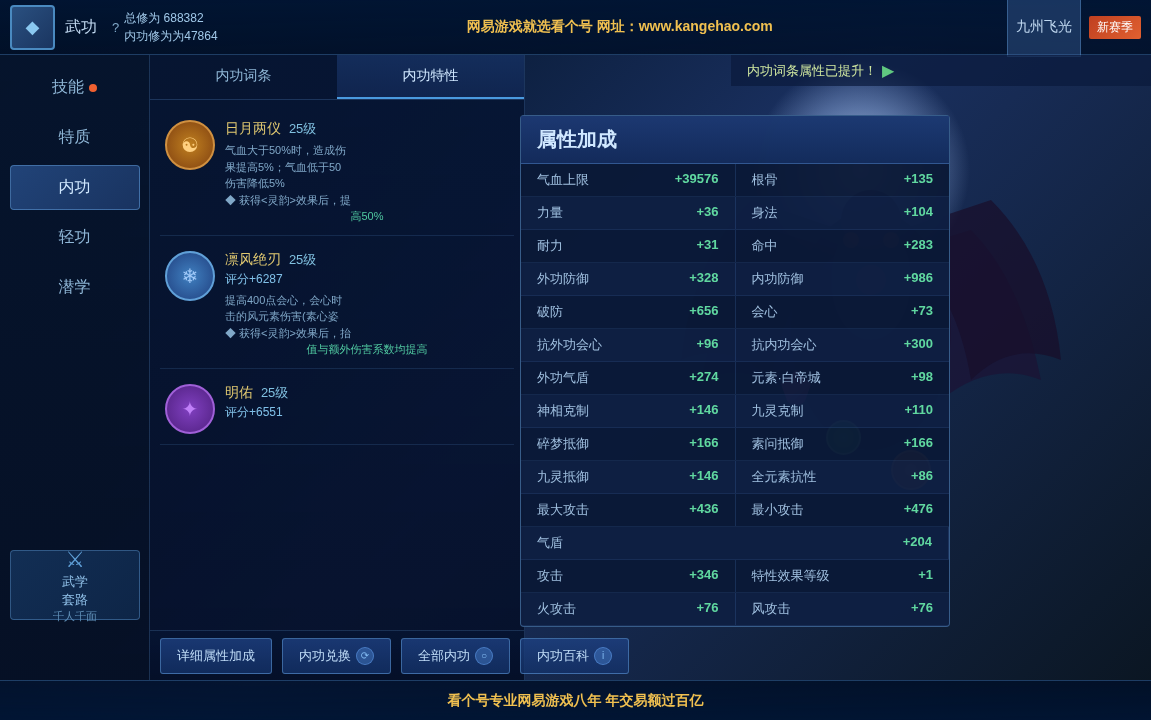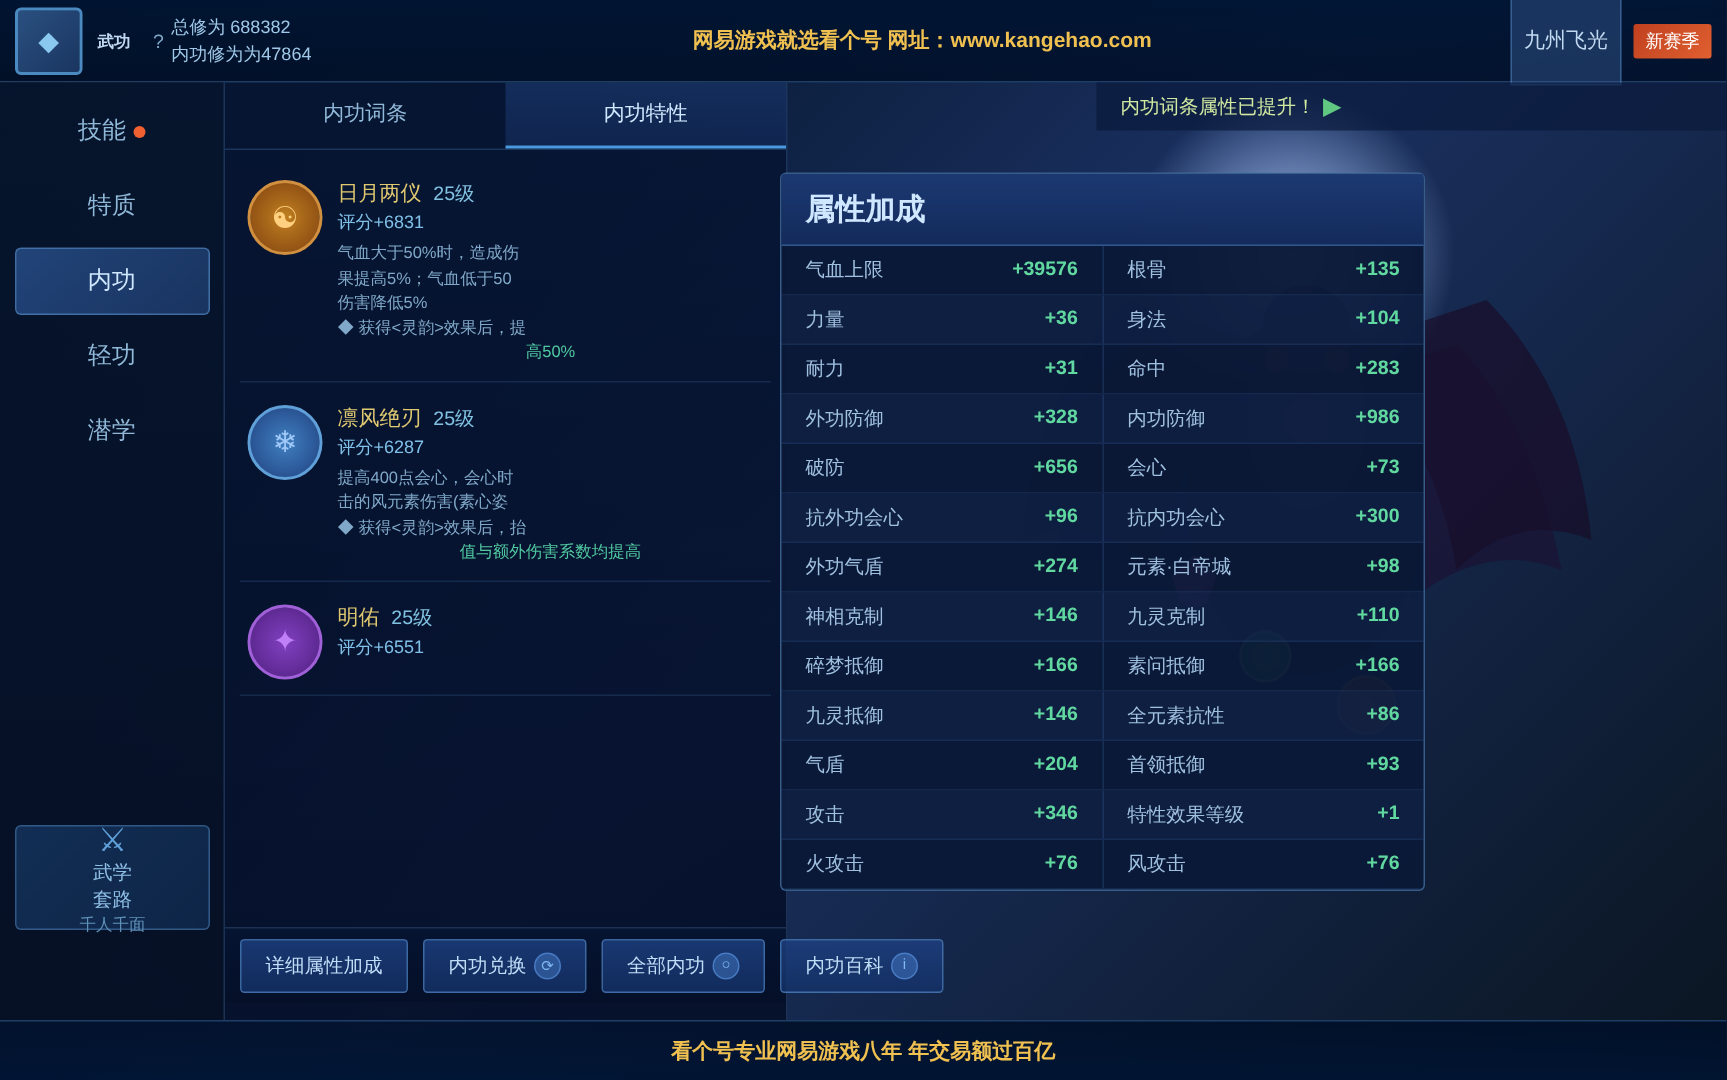--- a/index.html
+++ b/index.html
@@ -67,22 +67,22 @@
       display: flex;
       align-items: center;
       justify-content: center;
       color: #8ac8f0;
       font-size: 18px;
       margin-right: 10px;
     }
 
     .top-label {
       color: #c0d8f0;
-      font-size: 11px;
-      font-weight: bold;
+      font-size: 16px;
+      font-weight: normal;
       margin-right: 15px;
       text-align: center;
     }
 
     .top-stats {
       color: #a0c8e8;
       font-size: 12px;
       line-height: 1.5;
       margin-right: 15px;
     }
@@ -360,21 +360,21 @@
     }
 
     .attr-divider {
       width: 1px;
       background: rgba(60,100,160,0.3);
     }
 
     
     .action-bar {
       position: absolute;
-      bottom: 12px;
+      bottom: 0;
       left: 0;
       right: 0;
       height: 50px;
       background: linear-gradient(180deg, rgba(5,20,50,0.9), rgba(5,15,40,0.95));
       border-top: 1px solid rgba(80,130,190,0.3);
       display: flex;
       align-items: center;
       padding: 0 10px;
       gap: 10px;
     }
@@ -554,23 +554,20 @@
     </div>
 
     <div class="item-list">
 
       <div class="item-entry">
         <div class="item-icon">☯</div>
         <div class="item-info">
           <div class="item-name">
             <span>日月两仪</span>
             <span style="color:#80c0e0;font-size:13px;margin-left:4px;">25级</span>
-          </div>
-          <div class="item-score">
-            评分<span>+6831</span>
           </div>
           <div class="item-desc">
             <div>气血大于50%时，造成伤</div>
             <div>果提高5%；气血低于50</div>
             <div>伤害降低5%</div>
             <div>◆ 获得&lt;灵韵&gt;效果后，提</div>
             <div class="highlight">高50%</div>
           </div>
         </div>
       </div>
@@ -737,28 +734,35 @@
         <span class="attr-value">+146</span>
       </div>
       <div class="attr-divider"></div>
       <div class="attr-cell">
         <span class="attr-name">全元素抗性</span>
         <span class="attr-value">+86</span>
       </div>
     </div>
         <div class="attr-row">
       <div class="attr-cell">
+        <span class="attr-name">最大攻击</span>
+        <span class="attr-value">+436</span>
+      </div>
+      <div class="attr-divider"></div>
+      <div class="attr-cell">
+        <span class="attr-name">最小攻击</span>
+        <span class="attr-value">+476</span>
+      </div>
+    </div>
+        <div class="attr-row">
+      <div class="attr-cell">
         <span class="attr-name">气盾</span>
         <span class="attr-value">+204</span>
       </div>
       <div class="attr-divider"></div>
-      <div class="attr-cell">
-        <span class="attr-name">首领抵御</span>
-        <span class="attr-value">+93</span>
-      </div>
     </div>
         <div class="attr-row">
       <div class="attr-cell">
         <span class="attr-name">攻击</span>
         <span class="attr-value">+346</span>
       </div>
       <div class="attr-divider"></div>
       <div class="attr-cell">
         <span class="attr-name">特性效果等级</span>
         <span class="attr-value">+1</span>

